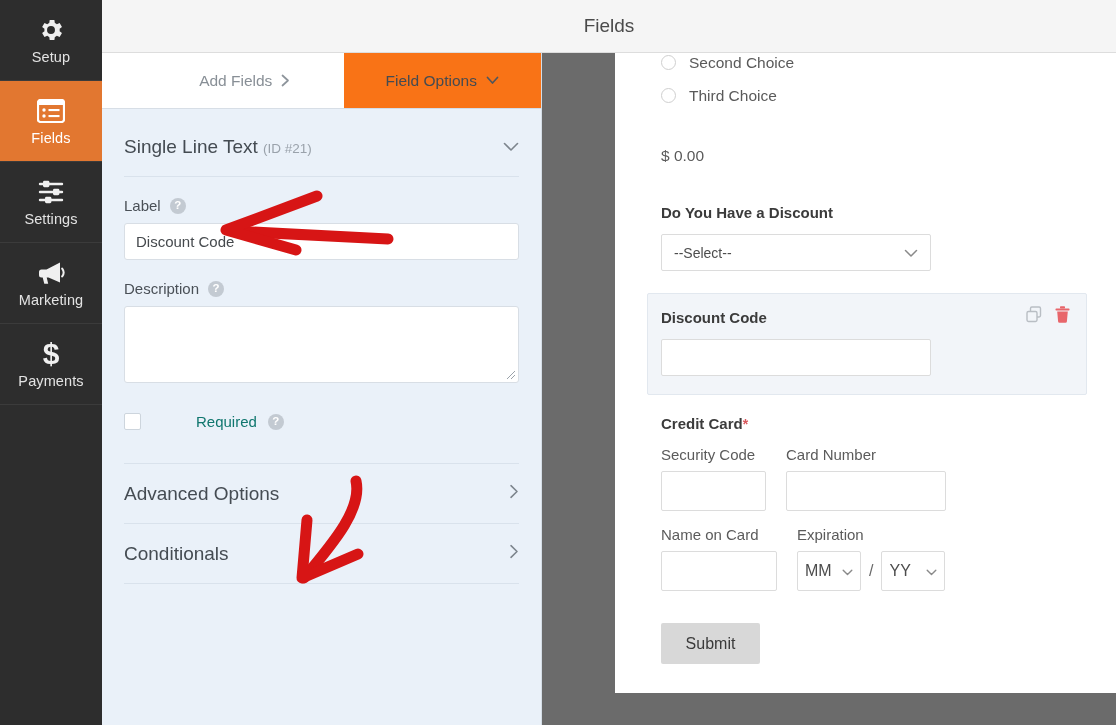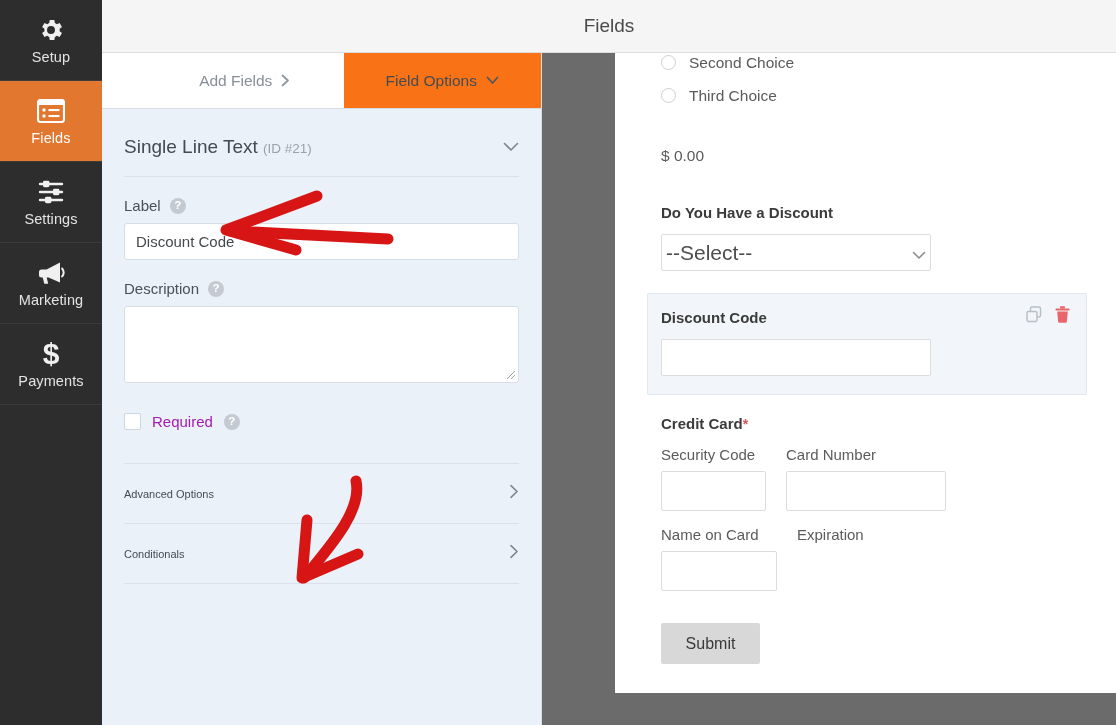--- a/index.html
+++ b/index.html
@@ -83,28 +83,28 @@
   }
   .resize-grip {
     position: absolute; right: 2px; bottom: 2px; width: 12px; height: 12px;
     cursor: nwse-resize;
   }
   .req-row { display: flex; align-items: center; gap: 11px; margin-top: 30px; padding-bottom: 33px; }
   .checkbox {
     width: 17px; height: 17px; background: #ffffff;
     border: 1px solid #cdd5dd; border-radius: 2px; cursor: pointer;
   }
-  .req-text { font-size: 15px; color: #a21caf; }
+  .req-text { font-size: 15px; color: #0f766e; margin-left: 44px; }
 
   .accordion { border-top: 1px solid #d9e2ec; }
   .acc-row {
     display: flex; align-items: center; justify-content: space-between;
     height: 60px; cursor: pointer; border-bottom: 1px solid #d9e2ec;
   }
-  .acc-title { font-size: 11px; color: #454c53; text-align: right; }
+  .acc-title { font-size: 19px; color: #454c53; text-align: right; }
   .acc-chev { color: #7d858d; }
 
   
   .preview-wrap {
     position: absolute; left: 542px; top: 53px; width: 574px; height: 672px;
     background: #6b6b6b; overflow: hidden;
   }
   .form-card {
     position: absolute; left: 36px; top: 0; width: 504px; height: 640px;
     background: #ffffff;
@@ -120,21 +120,21 @@
   .choice-text { font-size: 15.5px; color: #5a5a5a; }
 
   .blk-label { font-size: 15px; font-weight: bold; color: #3b3b3b; }
   .blk-label-light { font-size: 15px; color: #5b5b5b; }
   .money { font-size: 15.5px; color: #5a5a5a; }
 
   .sel-box {
     width: 270px; height: 37px; background: #ffffff;
     border: 1px solid #dcdcdc; border-radius: 2px;
     display: flex; align-items: center; justify-content: space-between;
-    padding: 0 4px; font-size: 21px; color: #4d4d4d; cursor: pointer;
+    padding: 0 12px; font-size: 14px; color: #4d4d4d; cursor: pointer;
   }
   .in-box {
     background: #ffffff; border: 1px solid #dcdcdc; border-radius: 2px;
   }
 
   .selected-block {
     position: relative; background: #f2f5f9;
     border: 1px solid #e2e8ef; border-radius: 2px;
     padding: 15px 0 18px 13px; margin-left: -14px; width: 440px;
   }
@@ -371,20 +371,39 @@
             </div>
           </div>
 
           <div style="display:flex;gap:20px;margin-top:15px;">
             <div>
               <div class="blk-label-light">Name on Card</div>
               <input class="in-box" style="width: 116px; height: 40px; margin-top: 8px; padding: 0px 9px;" type="text" value="">
             </div>
             <div>
               <div class="blk-label-light">Expiration</div>
+              <div style="display:flex;align-items:center;gap:8px;margin-top:8px;">
+                <div class="sel-box" style="width:64px;height:40px;padding:0 7px;font-size:16px;">
+                  <span>MM</span>
+                  <span>
+                    <svg width="11" height="7" viewBox="0 0 11 7" fill="none" stroke="#8a8a8a" stroke-width="1.4" stroke-linecap="round" stroke-linejoin="round">
+                        <polyline points="1.2,1.2 5.5,5.5 9.8,1.2"></polyline>
+                      </svg>
+                  </span>
+                </div>
+                <span style="font-size:16px;color:#6a6a6a;">/</span>
+                <div class="sel-box" style="width:64px;height:40px;padding:0 7px;font-size:16px;">
+                  <span>YY</span>
+                  <span>
+                    <svg width="11" height="7" viewBox="0 0 11 7" fill="none" stroke="#8a8a8a" stroke-width="1.4" stroke-linecap="round" stroke-linejoin="round">
+                        <polyline points="1.2,1.2 5.5,5.5 9.8,1.2"></polyline>
+                      </svg>
+                  </span>
+                </div>
+              </div>
             </div>
           </div>
         </div>
 
         <button class="submit-btn" style="margin-top:32px;">Submit</button>
 
       </div>
     </div>
   </div>
 

